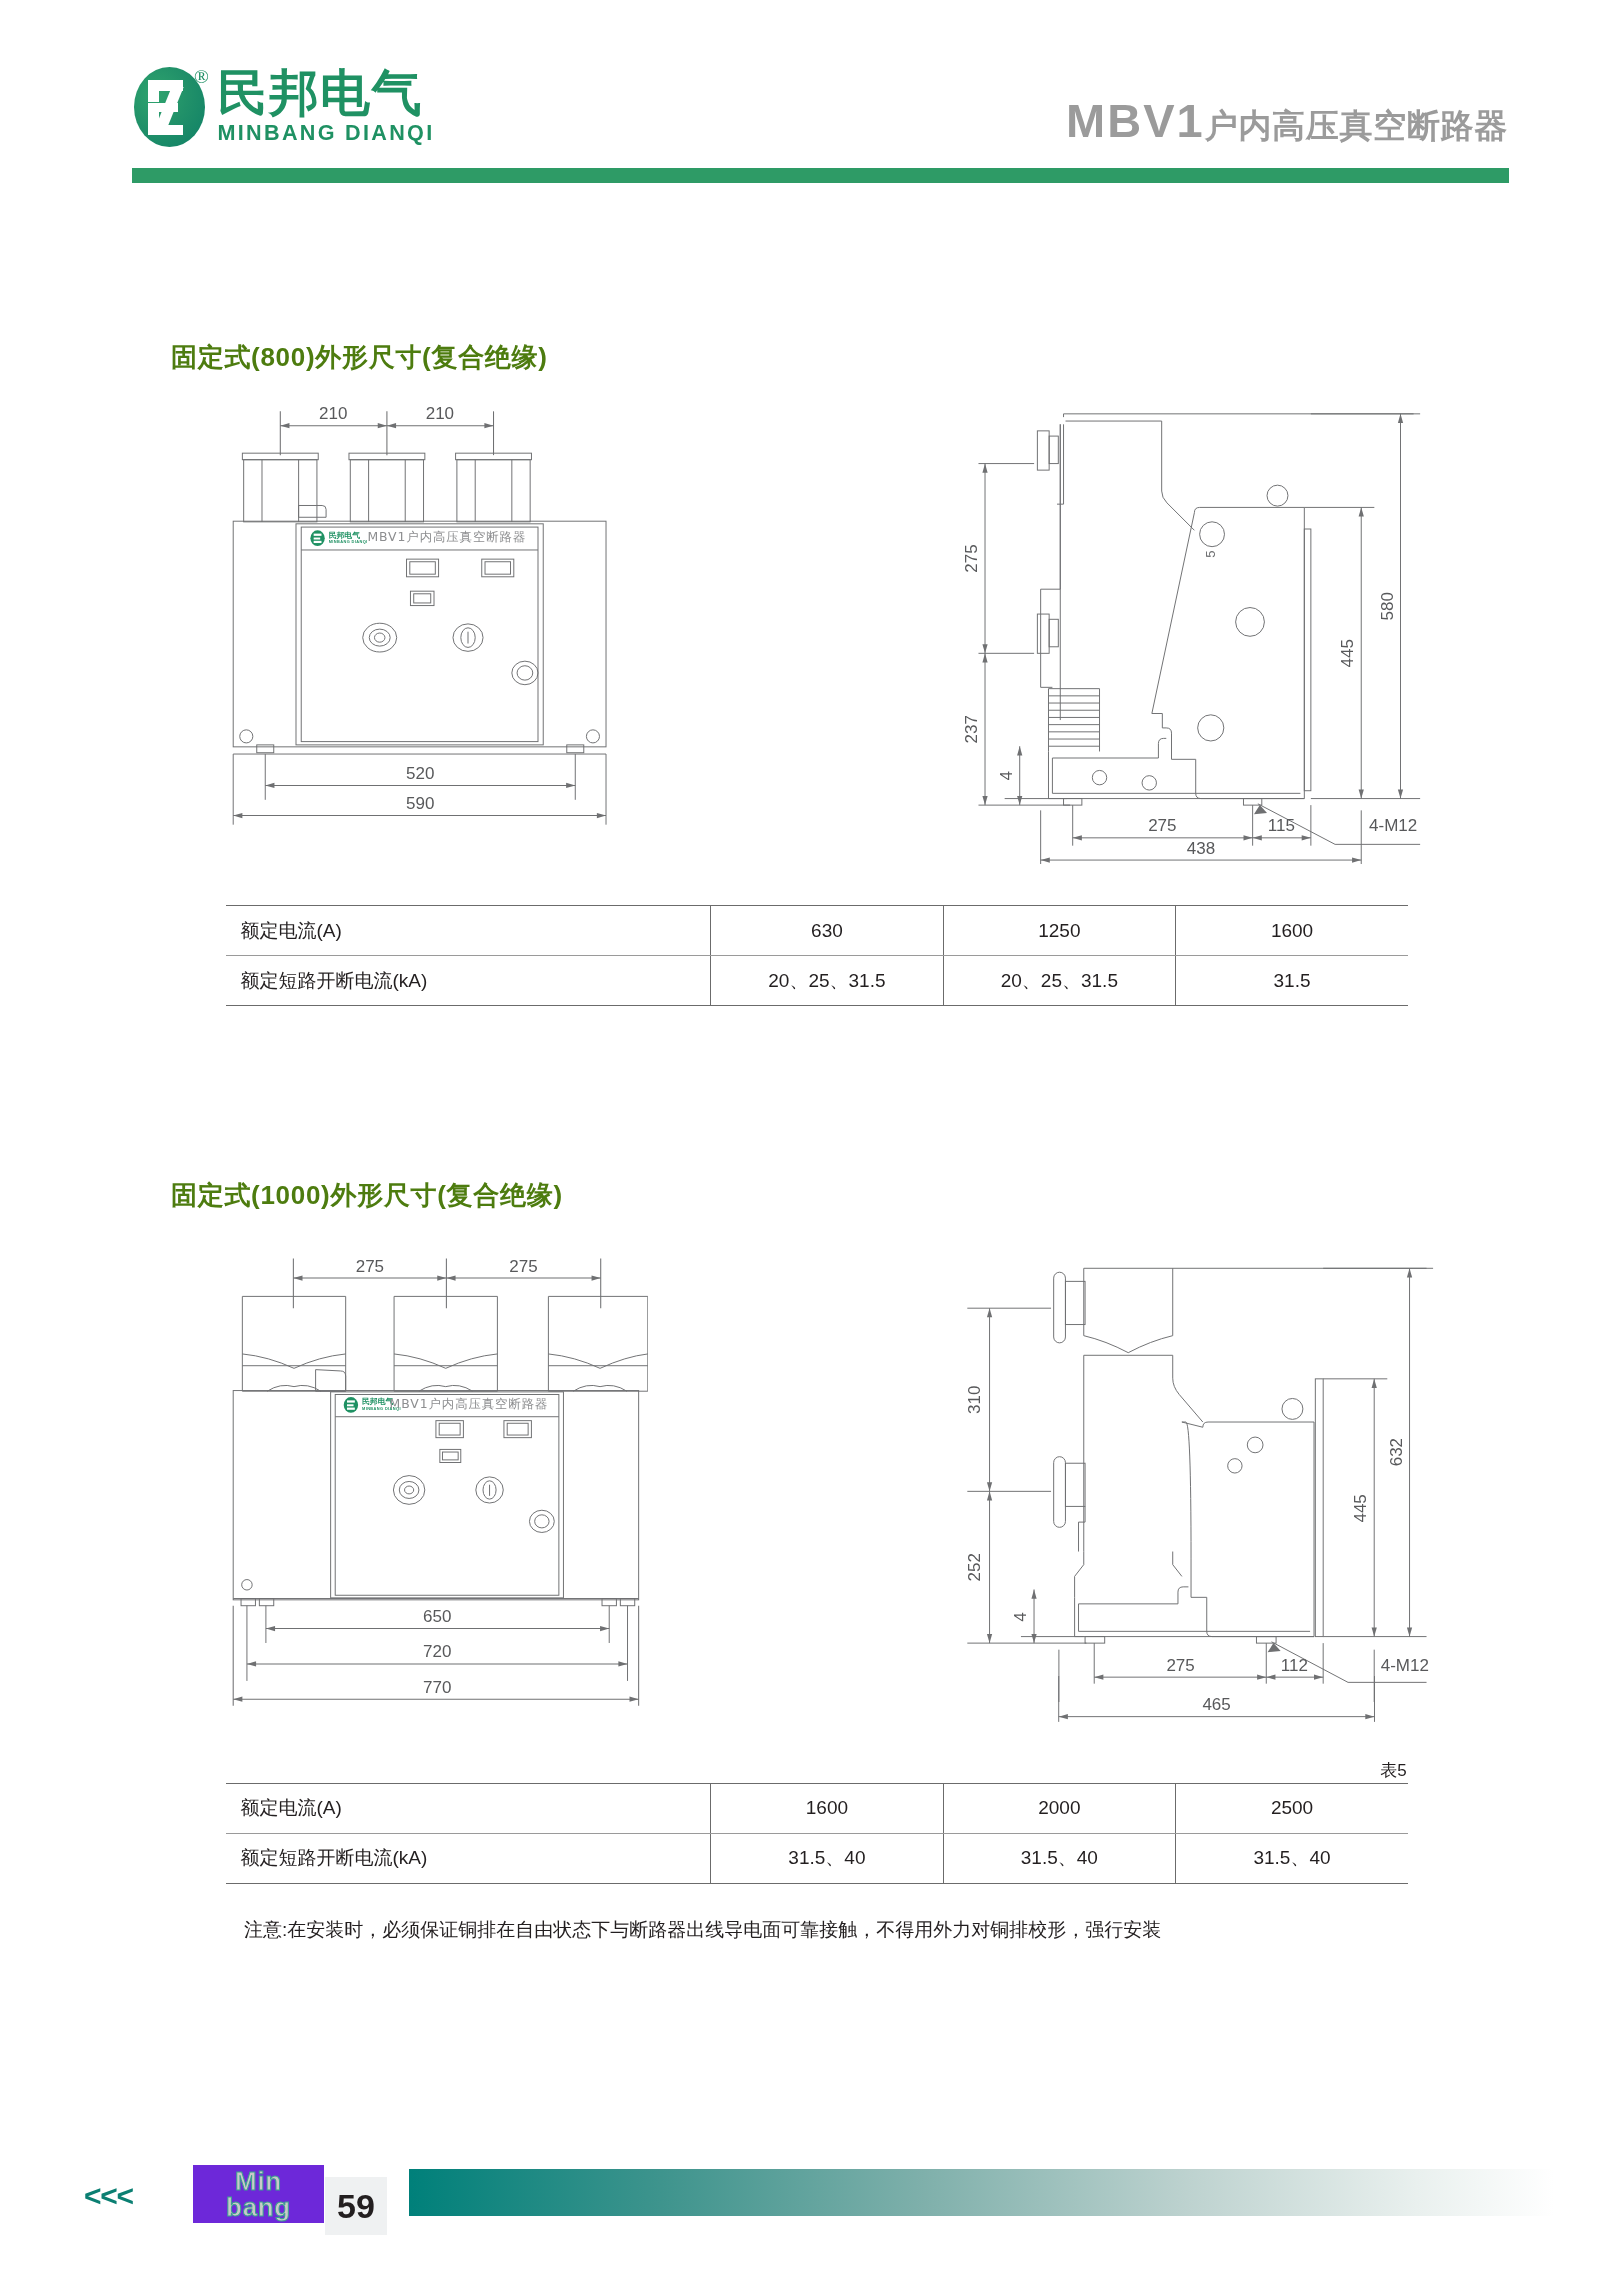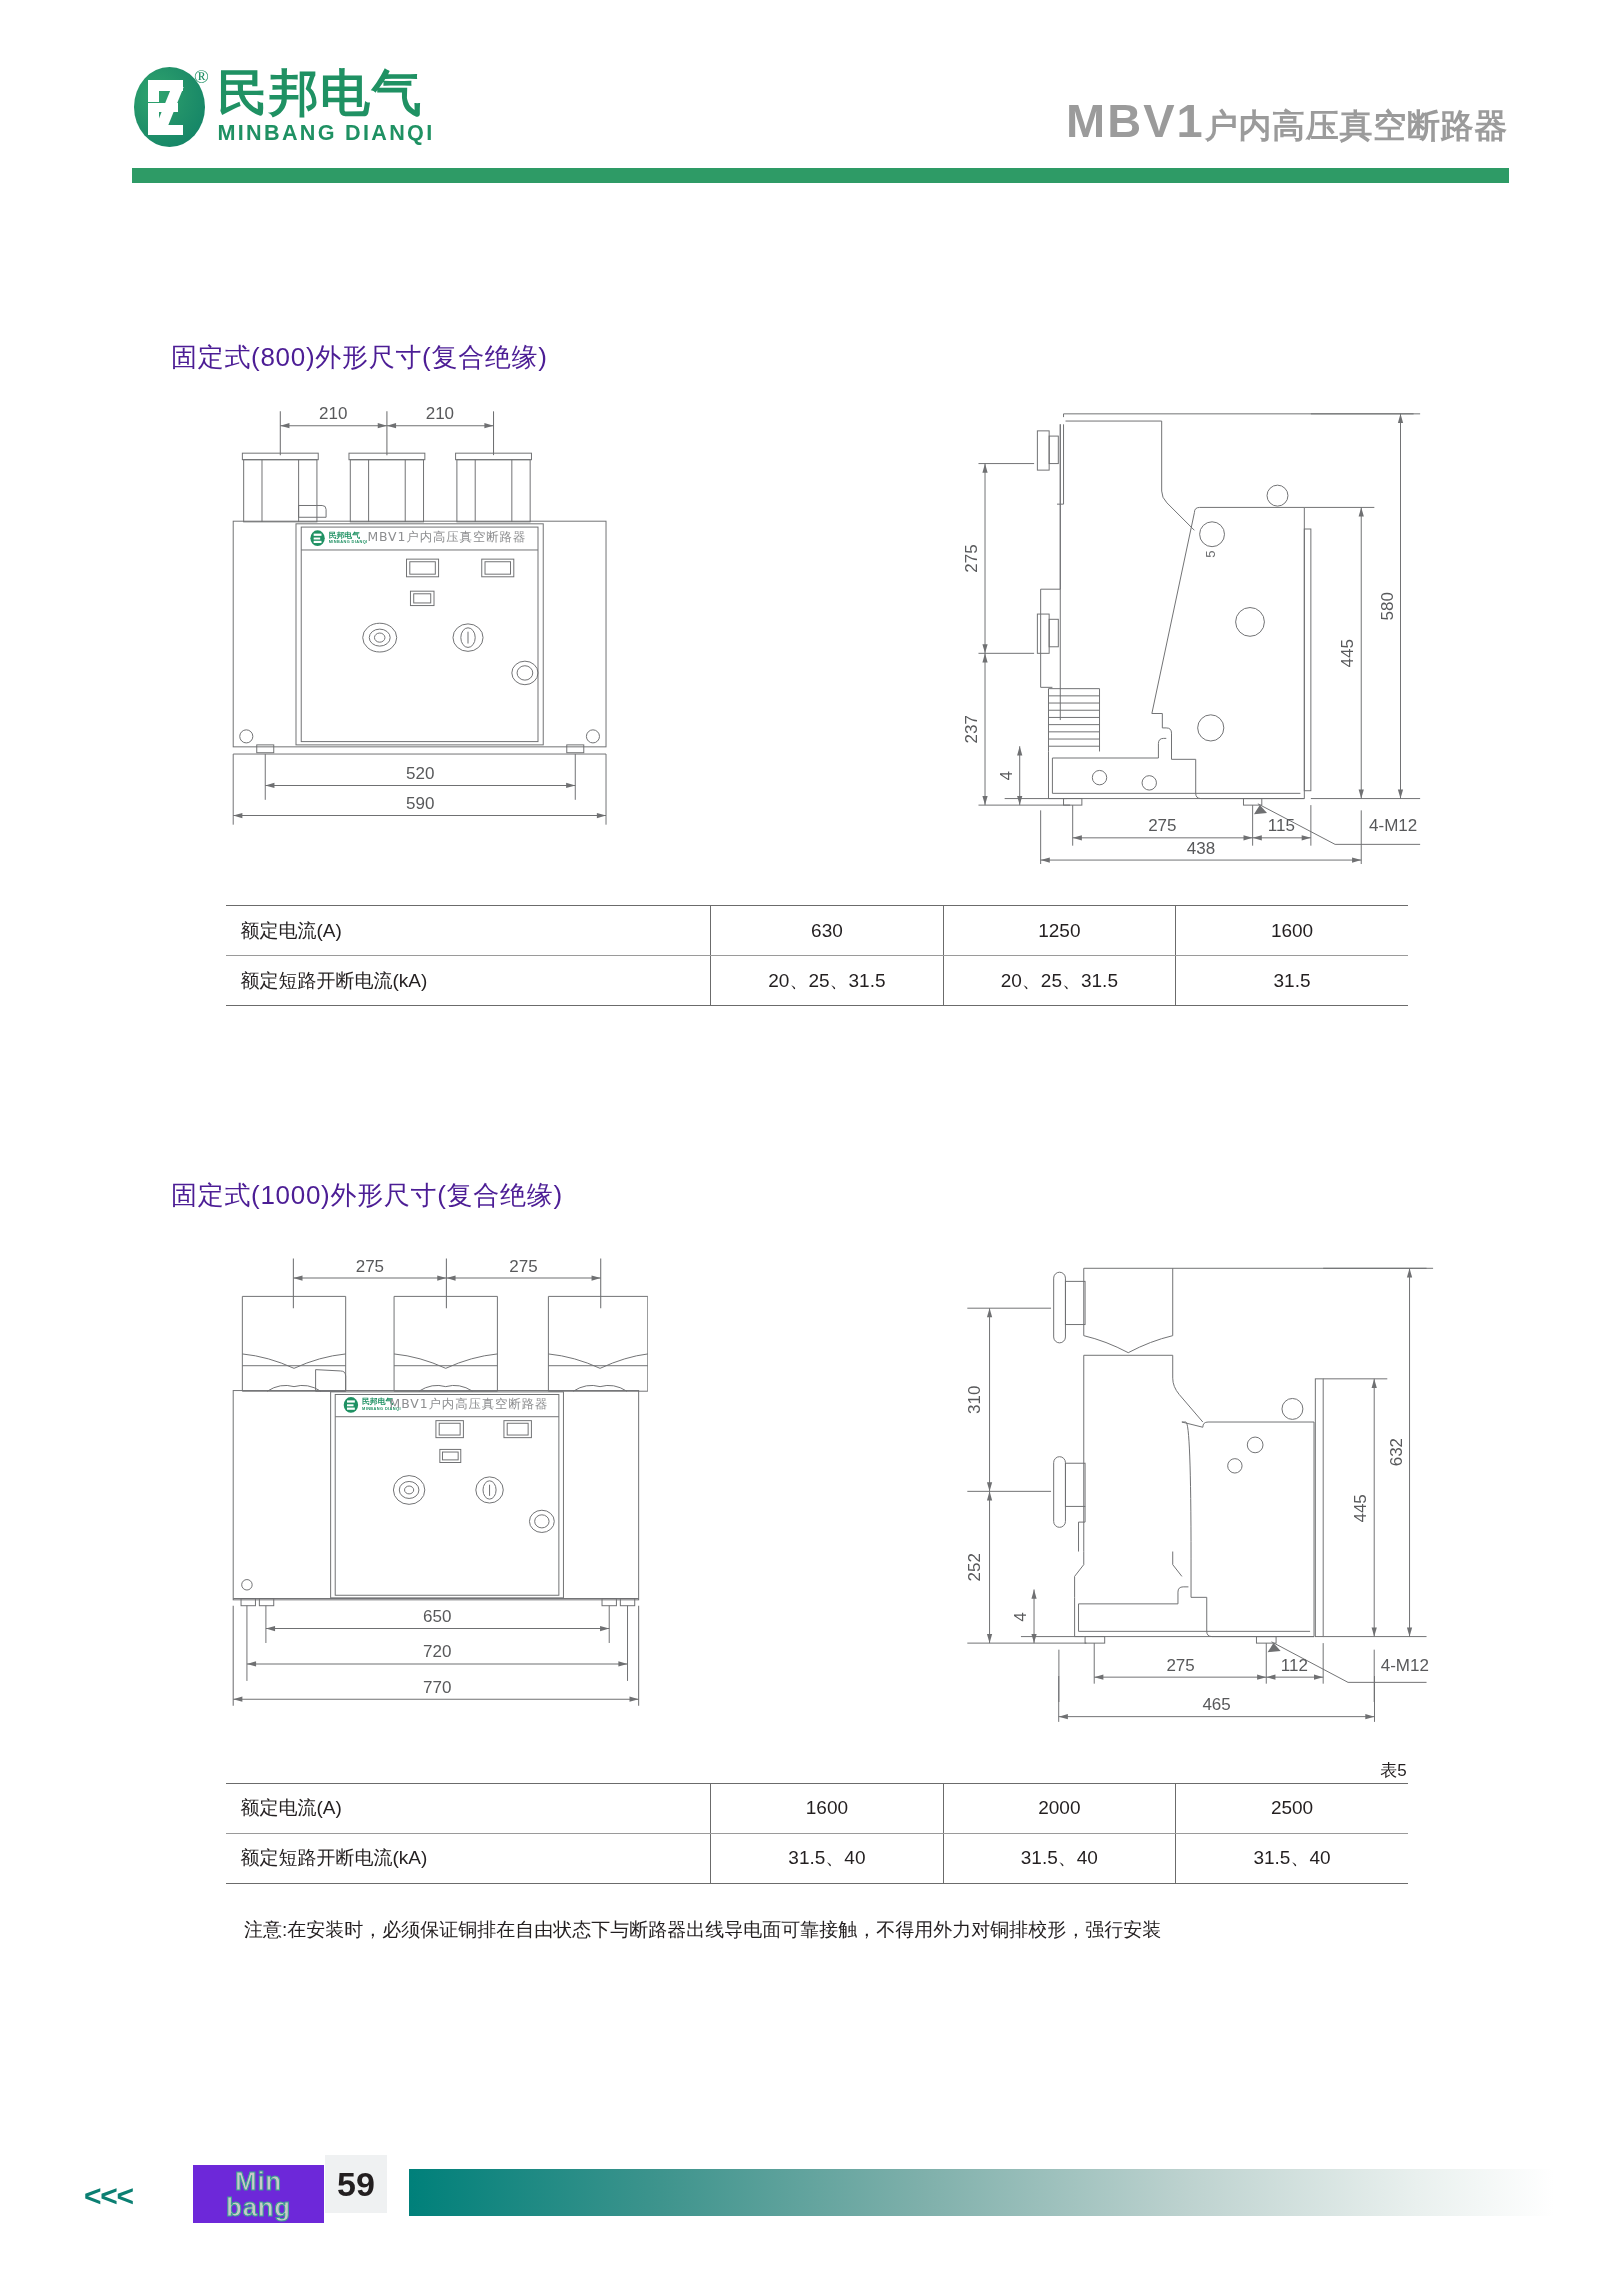--- a/index.html
+++ b/index.html
@@ -48,21 +48,21 @@
   #header-title .model { font-size:47px; font-weight:bold; letter-spacing:2px; }
   #header-title .desc  { font-size:33px; font-weight:bold; letter-spacing:0.7px; }
 
   #header-rule {
     position:absolute; left:132px; top:168px; width:1377px; height:15px;
     background:#2e9b66;
   }
 
   
   .section-title {
-    position:absolute; font-size:26px; font-weight:normal; color:#4c1d95;
+    position:absolute; font-size:26px; font-weight:bold; color:#4d7c0f;
     letter-spacing:0.7px; white-space:nowrap;
   }
   #sect1-title { left:171px; top:340px; }
   #sect2-title { left:171px; top:1178px; }
 
   
   .drawing { position:absolute; }
   .drawing svg { display:block; }
 
   
@@ -104,21 +104,21 @@
     font-family:"Liberation Sans",sans-serif;
   }
   #foot-brand {
     position:absolute; left:193px; top:18.3px; width:131px; height:58px;
     background:#6d28d9; color:#c9c9c9;
     -webkit-text-stroke:1px #3aa08f;
     font-size:26px; font-weight:bold; line-height:0.98;
     text-align:center; padding-top:3.9px; letter-spacing:0.7px;
   }
   #foot-page {
-    position:absolute; left:325px; top:8px; width:62px; height:58px;
+    position:absolute; left:325px; top:30px; width:62px; height:58px;
     background:#eff1f2; color:#231f20;
     font-size:34px; font-weight:bold; line-height:58px; text-align:center;
   }
   #foot-bar {
     position:absolute; left:409px; top:21.6px; width:1145px; height:47px;
     background:linear-gradient(to right,#00807a 0%,#3e948d 22%,#7fb0ab 45%,#bdd2cf 68%,#e9f0ee 88%,#ffffff 100%);
   }
 </style>
 </head>
 <body>

